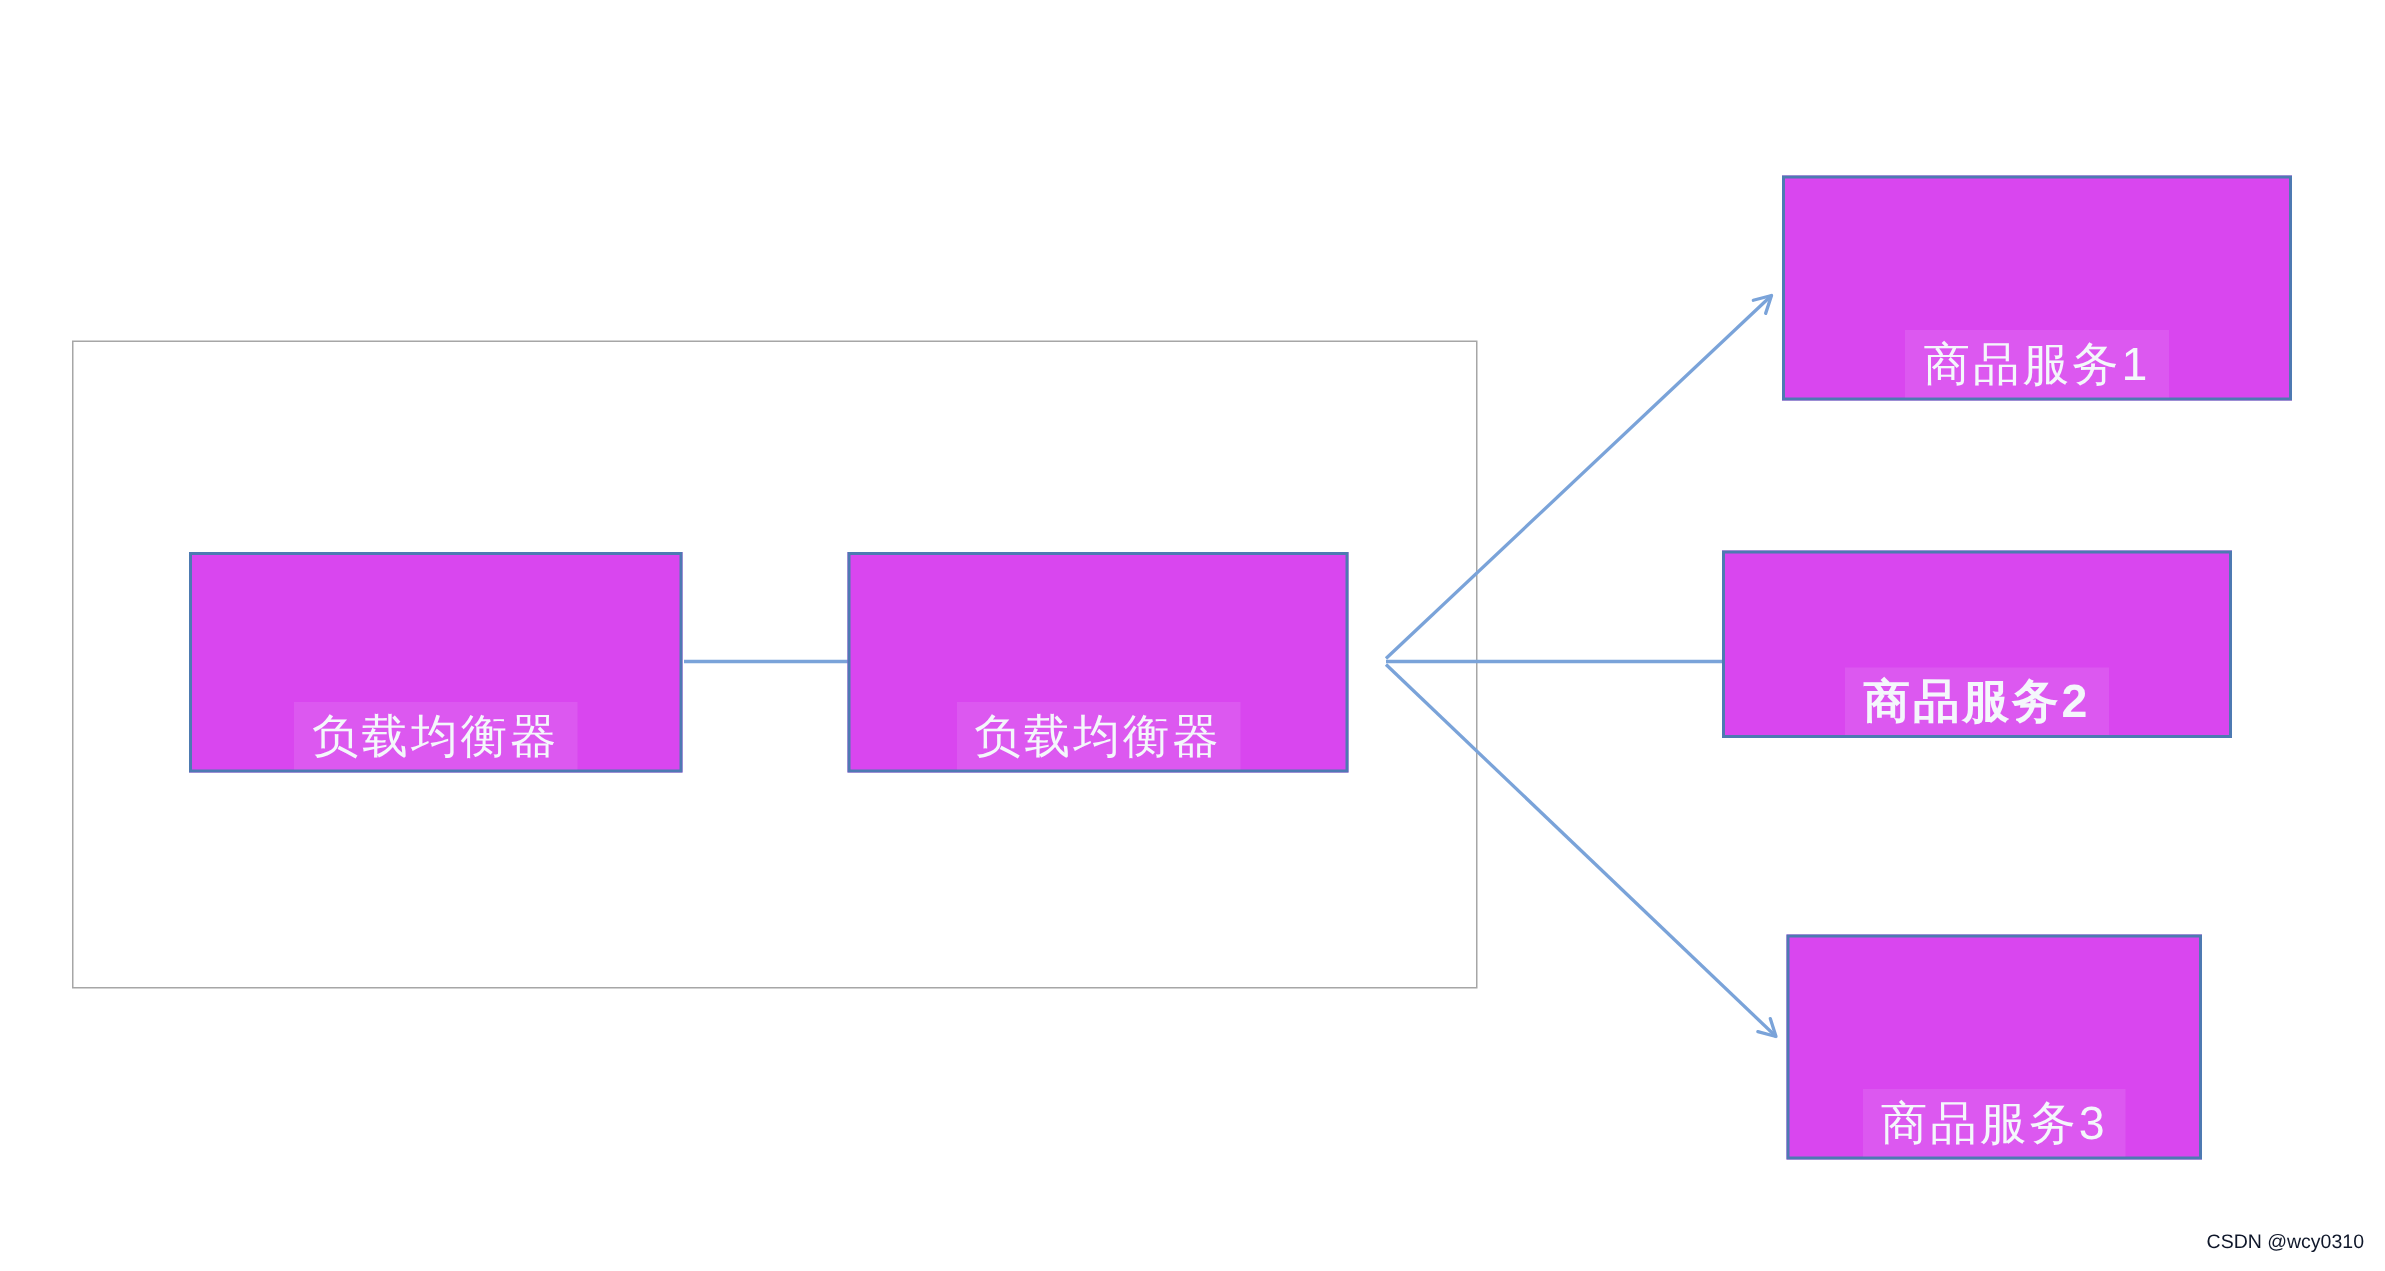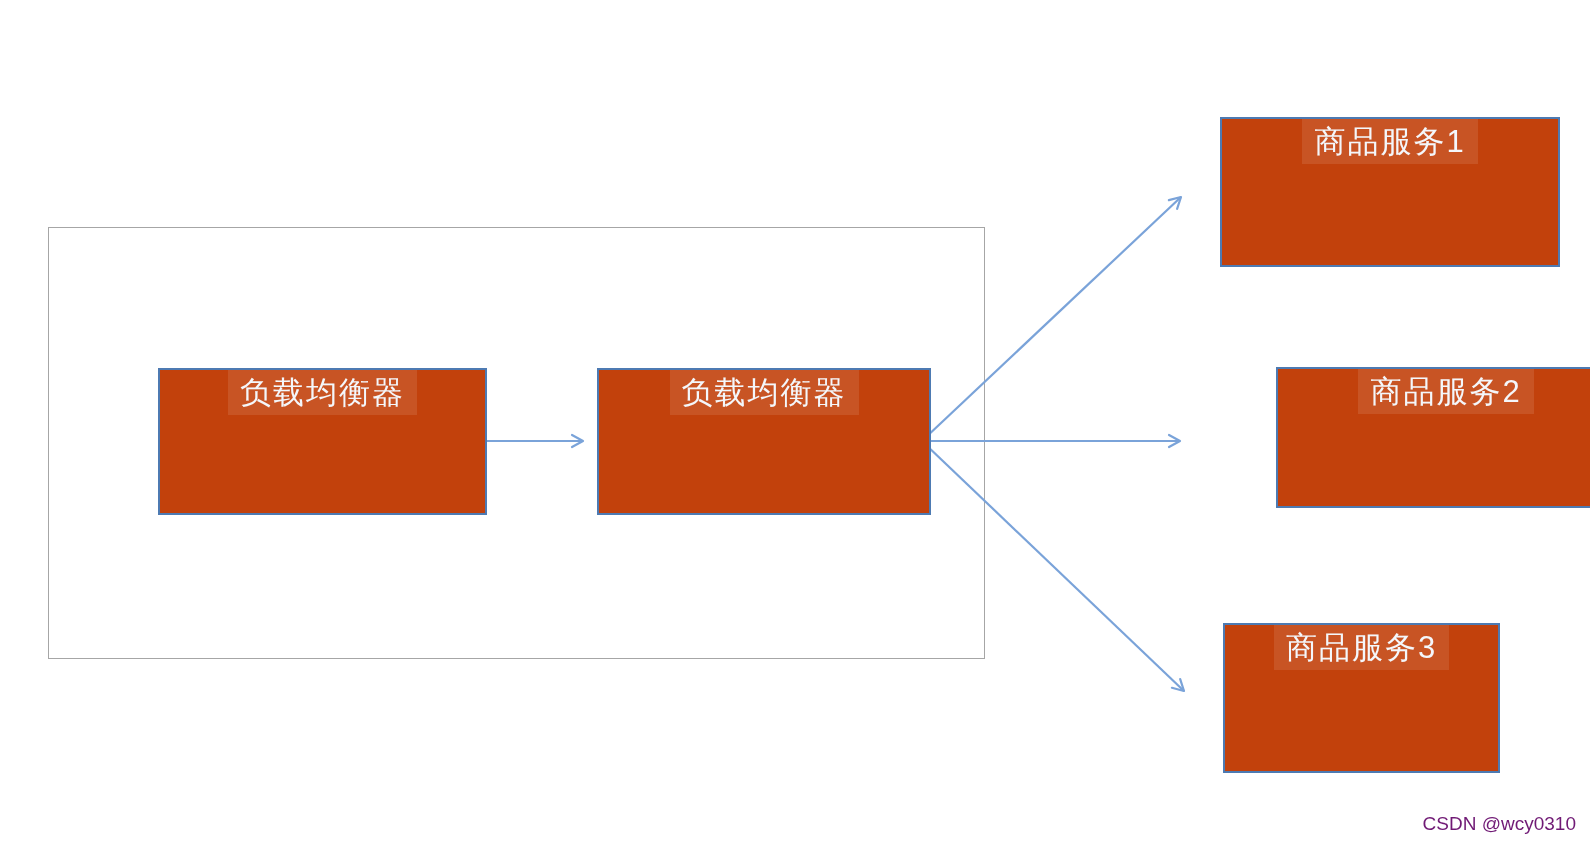--- a/index.html
+++ b/index.html
@@ -30,49 +30,48 @@
     position: absolute;
     left: 0;
     top: 0;
     width: 1590px;
     height: 847px;
     z-index: 2;
     pointer-events: none;
   }
   .node {
     position: absolute;
-    background: #c2410c;
+    background: #d946ef;
     border: 2px solid #4d7ab2;
     box-sizing: border-box;
     display: flex;
-    align-items: flex-start;
+    align-items: flex-end;
     justify-content: center;
     z-index: 3;
-    margin-left: 32px;
   }
   .node .label {
     color: #f4f7fb;
     font-size: 31px;
     letter-spacing: 2px;
     white-space: nowrap;
     background: rgba(255,255,255,0.10);
     padding: 4px 12px;
     line-height: 1.2;
   }
   .node-product-service-list { left: 126px; top: 368px; width: 329px; height: 147px; }
   .node-load-balancer        { left: 565px; top: 368px; width: 334px; height: 147px; }
   .node-product-service-1    { left: 1188px; top: 117px; width: 340px; height: 150px; }
-  .node-product-service-2    { left: 1244px; top: 367px; width: 340px; height: 141px; }
+  .node-product-service-2    { left: 1148px; top: 367px; width: 340px; height: 125px; font-weight: bold; }
   .node-product-service-3    { left: 1191px; top: 623px; width: 277px; height: 150px; }
   .watermark {
     position: absolute;
     right: 14px;
     bottom: 12px;
-    color: #701a75;
-    font-size: 19px;
+    color: #0f172a;
+    font-size: 13px;
     z-index: 4;
     white-space: nowrap;
   }
 </style>
 </head>
 <body>
 
 <div class="canvas">
 
   <div class="group-box"></div>

